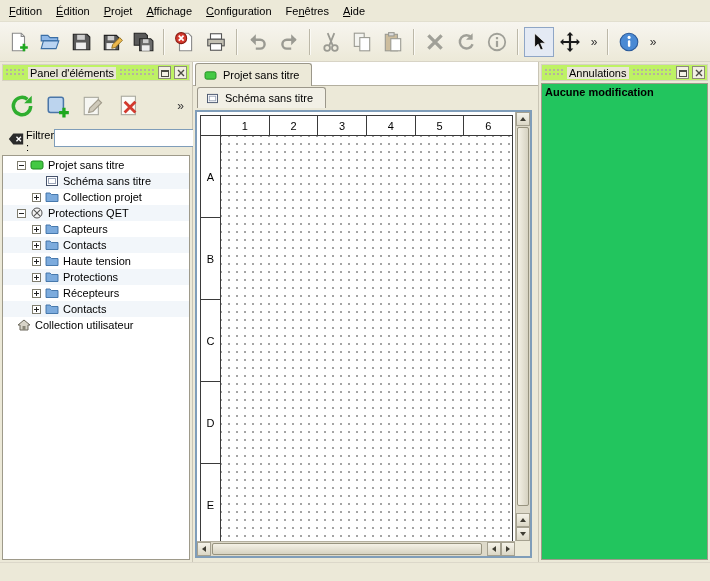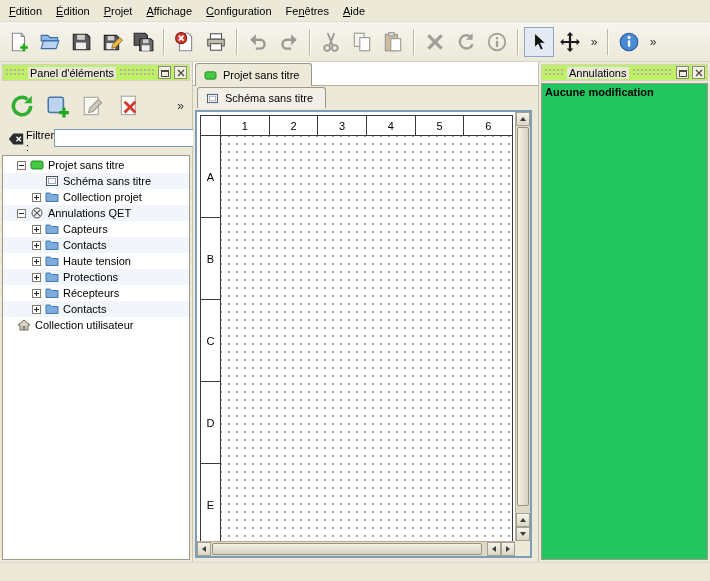--- a/index.html
+++ b/index.html
@@ -423,21 +423,21 @@
             <span class="tlabel">Collection projet</span>
           </div>
         <div class="trow pl0">
             <span class="expander"></span>
             <span class="ticon">
               <svg viewBox="0 0 14 12">
                 <circle cx="7" cy="6" r="5" fill="#f4f4f4" stroke="#555"></circle>
                 <path d="M3.8 2.8l6.4 6.4M10.2 2.8L3.8 9.2" stroke="#555" stroke-width="1.1"></path>
               </svg>
             </span>
-            <span class="tlabel">Annulations QET</span>
+            <span class="tlabel">Protections QET</span>
           </div>
         <div class="trow pl1">
             <span class="expander plus"></span>
             <span class="ticon">
               <svg viewBox="0 0 14 12">
                 <path d="M1 2h4l1.5 1.5H13V10.5H1z" fill="#7cabdd" stroke="#3a6ea5" stroke-width="0.9"></path>
               </svg>
             </span>
             <span class="tlabel">Capteurs</span>
           </div>

